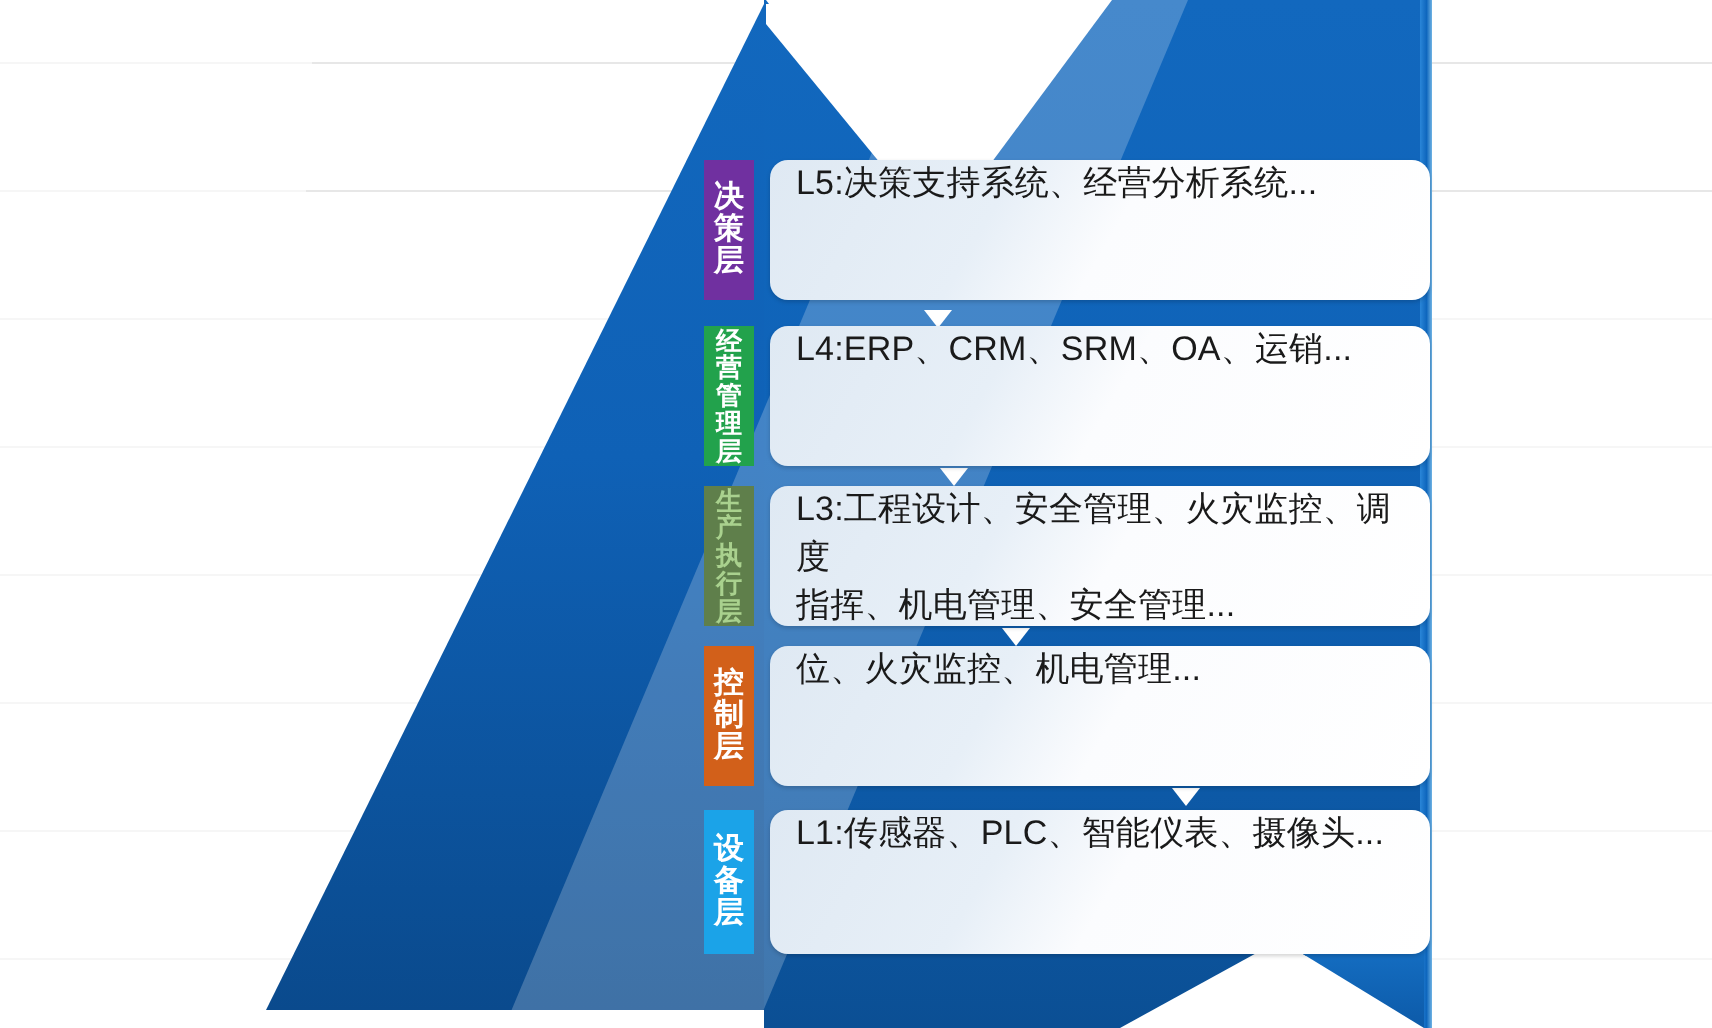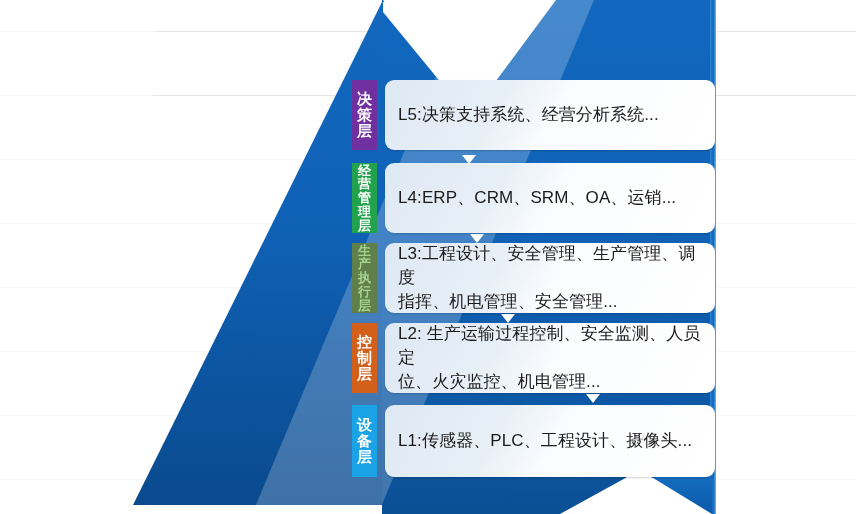--- a/index.html
+++ b/index.html
@@ -97,21 +97,21 @@
   }
   .tab span { display: block; }
 
   .card {
     margin-left: 8px;
     width: 330px;
     background: linear-gradient(120deg, #dfe9f3 0%, #e7eff7 34%, #fbfcfe 52%, #ffffff 100%);
     border-radius: 9px;
     box-shadow: 0 1px 2px rgba(0,0,0,0.18);
     display: flex;
-    align-items: center;
+    align-items: flex-start;
     box-sizing: border-box;
     padding: 0 13px;
   }
   .card-text {
     font-size: 17px;
     color: #1a1a1a;
     line-height: 1.42;
     font-weight: 400;
     letter-spacing: 0.1px;
   }
@@ -195,47 +195,46 @@
     <div class="row" style="top:243px; height:70px;">
       <div class="tab" style="background:#5F7F4B; color:#A9D18E; font-size:13px;">
         <span>生</span>
         <span>产</span>
         <span>执</span>
         <span>行</span>
         <span>层</span>
       </div>
       <div class="card">
         <div class="card-text">
-          <div>L3:工程设计、安全管理、生产管理、调度</div>
+          <div>L3:工程设计、安全管理、火灾监控、调度</div>
           <div>指挥、机电管理、安全管理...</div>
         </div>
       </div>
     </div>
 
     <div class="row" style="top:323px; height:70px;">
       <div class="tab" style="background:#D2601A; color:#ffffff;">
         <span>控</span>
         <span>制</span>
         <span>层</span>
       </div>
       <div class="card">
         <div class="card-text">
-          <div>L2: 生产运输过程控制、安全监测、人员定</div>
           <div>位、火灾监控、机电管理...</div>
         </div>
       </div>
     </div>
 
     <div class="row" style="top:405px; height:72px;">
       <div class="tab" style="background:#1BA3E8; color:#ffffff;">
         <span>设</span>
         <span>备</span>
         <span>层</span>
       </div>
       <div class="card">
         <div class="card-text">
-          <div>L1:传感器、PLC、工程设计、摄像头...</div>
+          <div>L1:传感器、PLC、智能仪表、摄像头...</div>
         </div>
       </div>
     </div>
 
   </div>
 </div>
 
 </body></html>

